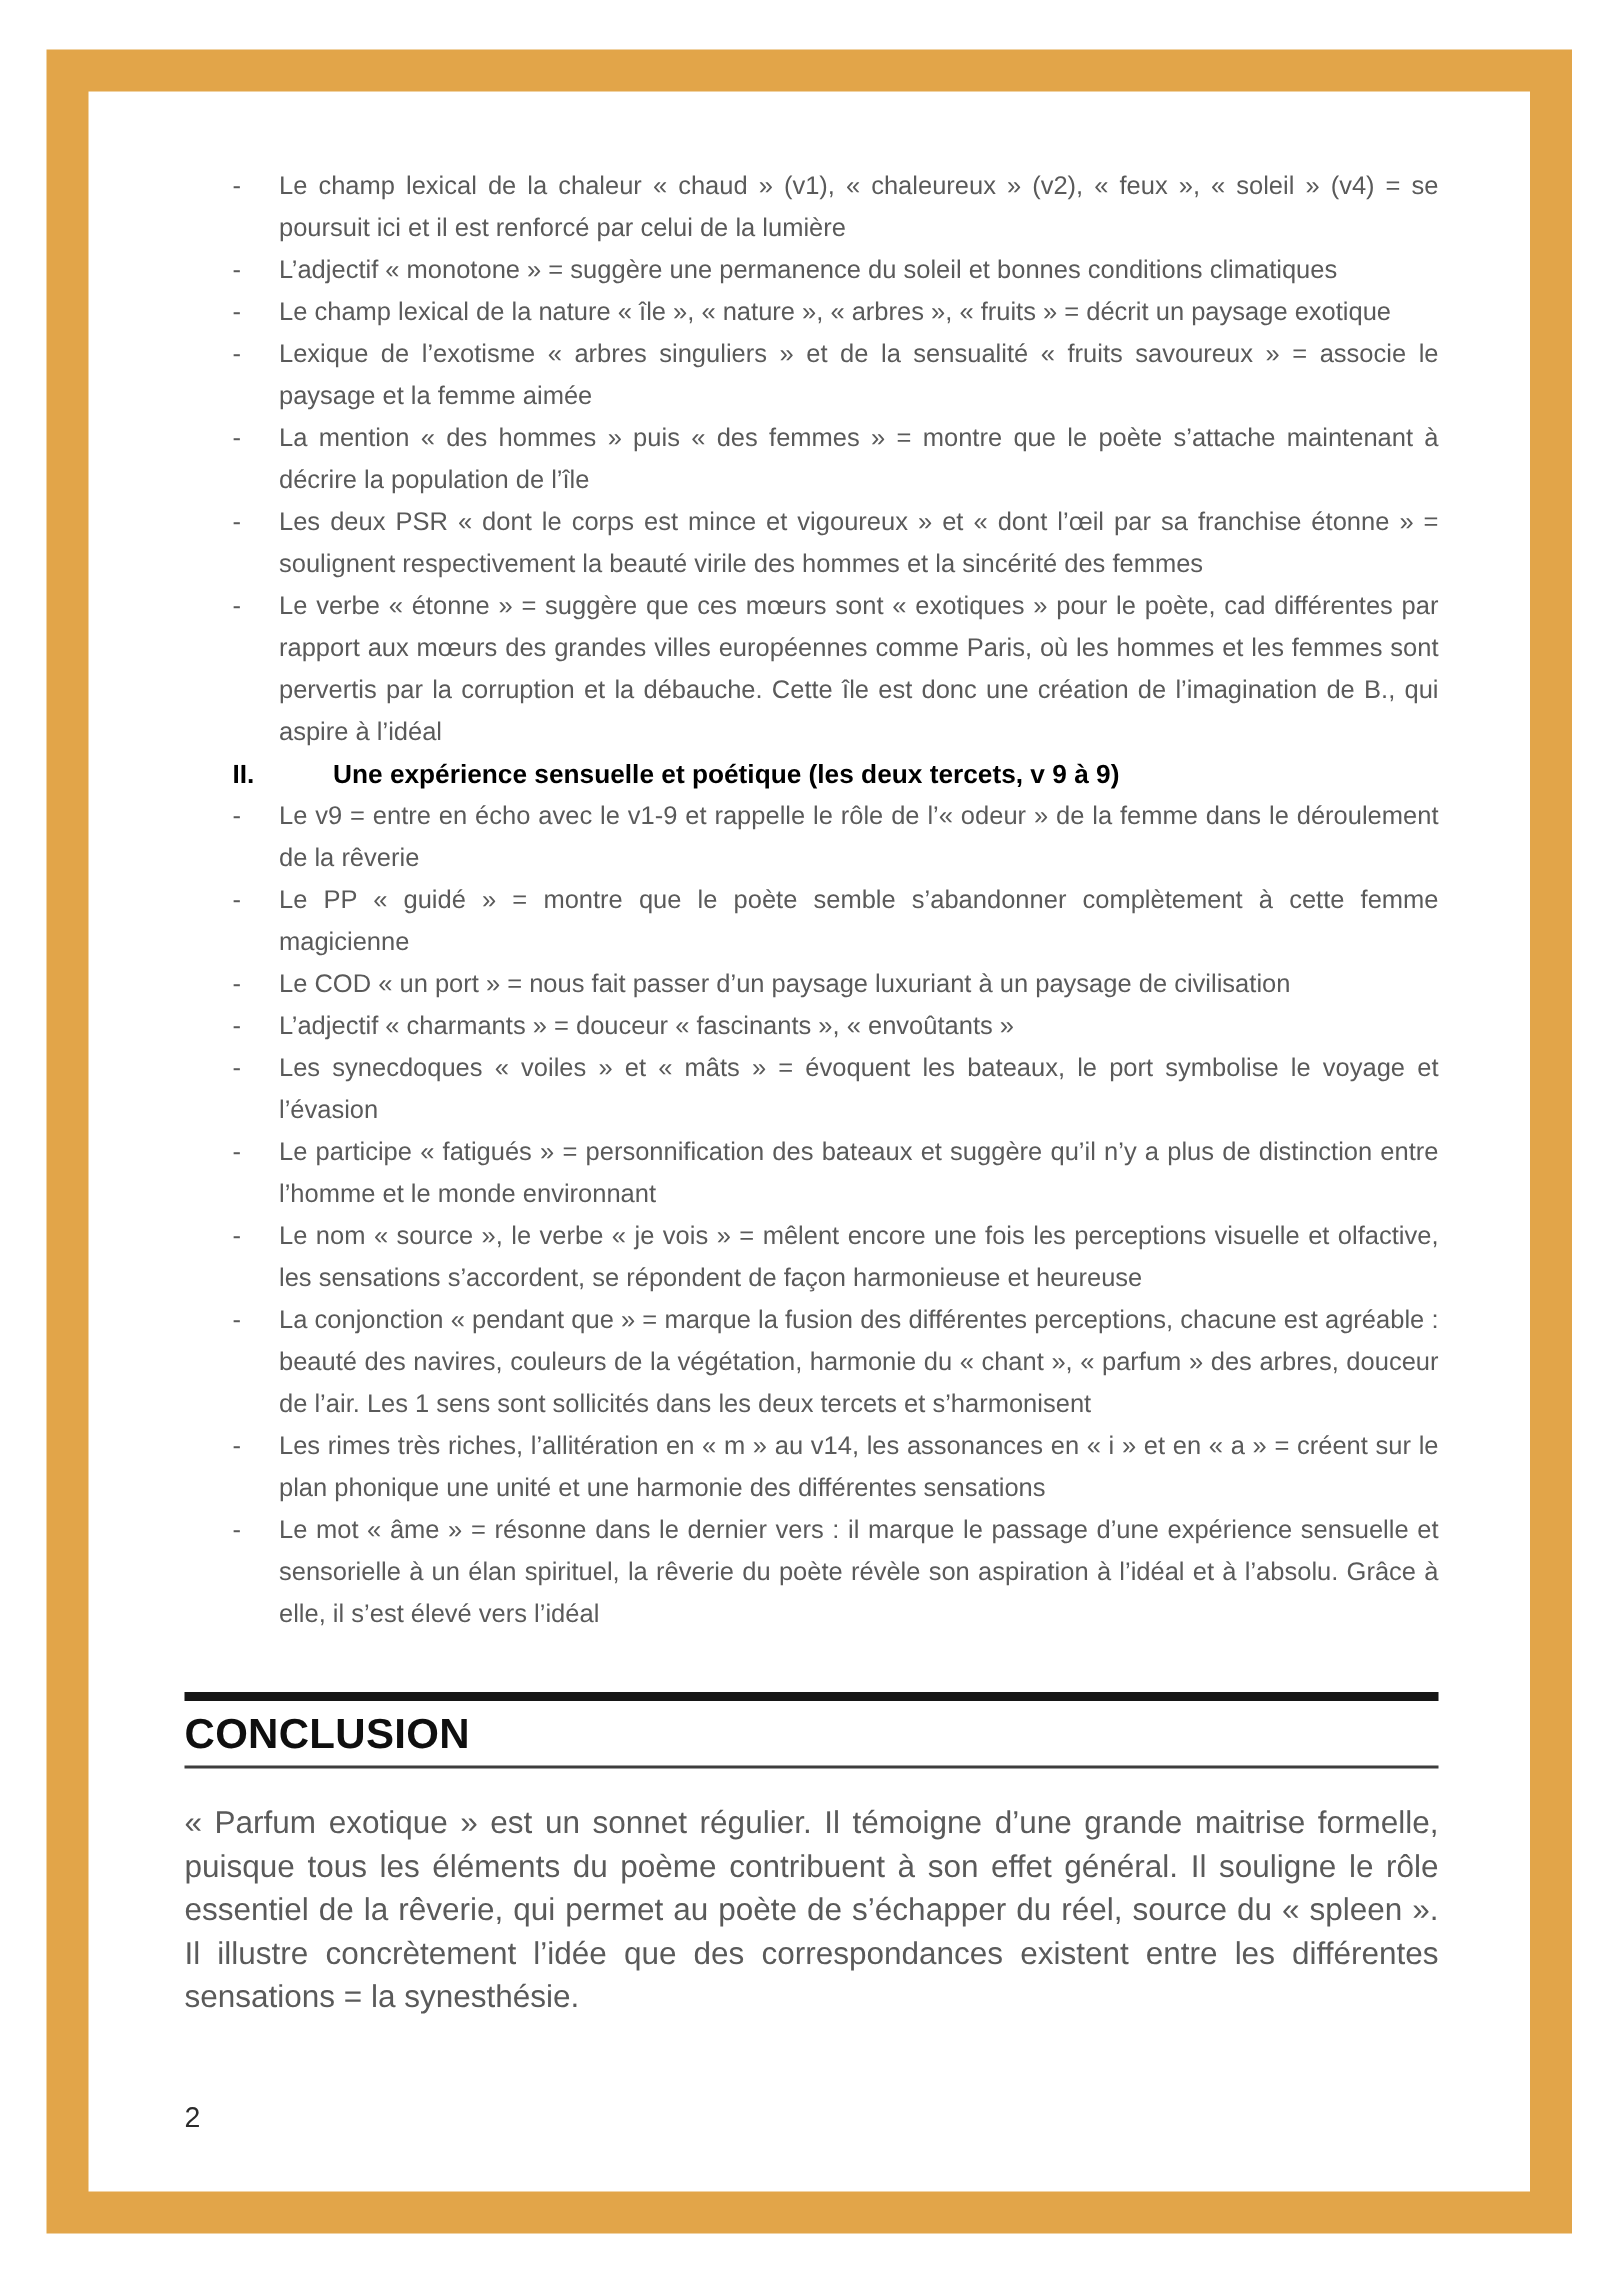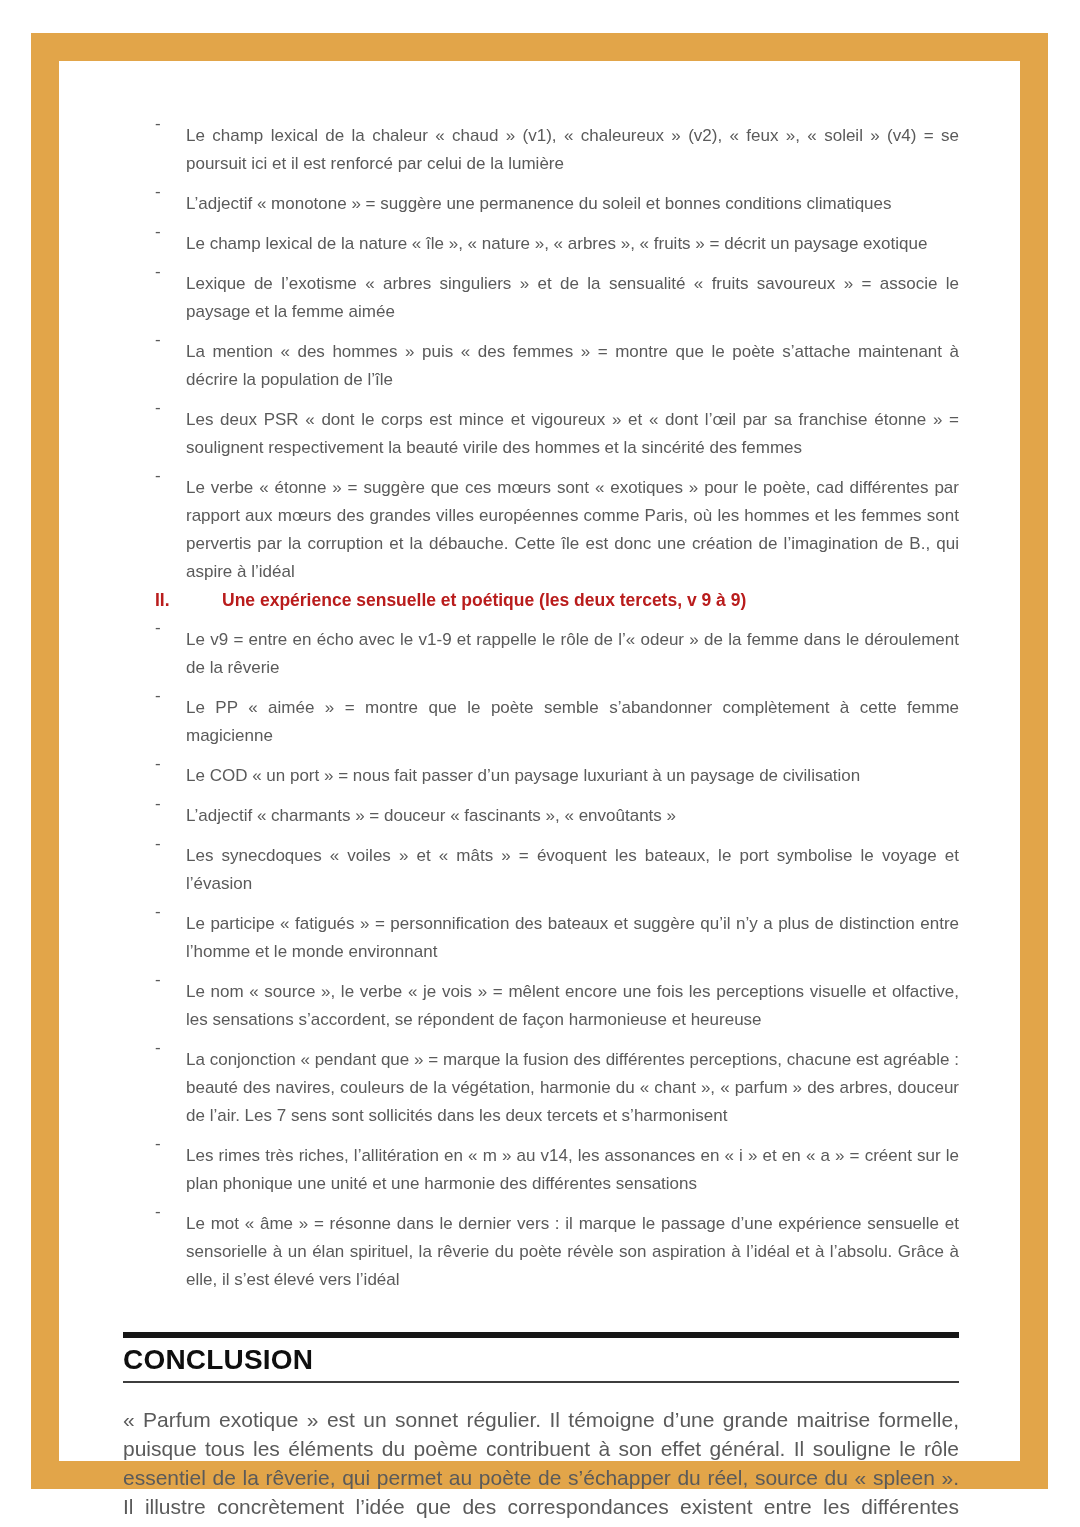--- a/index.html
+++ b/index.html
@@ -42,26 +42,25 @@
     line-height: 28px;
   }
   .dash {
     flex: 0 0 31px;
     margin-left: 32px;
     text-align: left;
   }
   .li-text {
     flex: 1;
     text-align: justify;
-    margin-top: 12px;
   }
   .h2row {
     display: flex;
     font-weight: bold;
-    color: #b91c1c;
+    color: #000000;
     font-size: 17.5px;
     line-height: 28px;
     margin-left: 32px;
   }
   .h2num {
     flex: 0 0 67px;
   }
   .h2title {
     flex: 1;
   }
@@ -138,21 +137,21 @@
     <span class="h2title">Une expérience sensuelle et poétique (les deux tercets, v 9 à 9)</span>
   </div>
 
   <ul class="blist">
     <li>
       <span class="dash">-</span>
       <span class="li-text">Le v9 = entre en écho avec le v1-9 et rappelle le rôle de l’« odeur » de la femme dans le déroulement de la rêverie</span>
     </li>
     <li>
       <span class="dash">-</span>
-      <span class="li-text">Le PP « aimée » = montre que le poète semble s’abandonner complètement à cette femme magicienne</span>
+      <span class="li-text">Le PP « guidé » = montre que le poète semble s’abandonner complètement à cette femme magicienne</span>
     </li>
     <li>
       <span class="dash">-</span>
       <span class="li-text">Le COD « un port » = nous fait passer d’un paysage luxuriant à un paysage de civilisation</span>
     </li>
     <li>
       <span class="dash">-</span>
       <span class="li-text">L’adjectif « charmants » = douceur « fascinants », « envoûtants »</span>
     </li>
     <li>
@@ -162,21 +161,21 @@
     <li>
       <span class="dash">-</span>
       <span class="li-text">Le participe « fatigués » = personnification des bateaux et suggère qu’il n’y a plus de distinction entre l’homme et le monde environnant</span>
     </li>
     <li>
       <span class="dash">-</span>
       <span class="li-text">Le nom « source », le verbe « je vois » = mêlent encore une fois les perceptions visuelle et olfactive, les sensations s’accordent, se répondent de façon harmonieuse et heureuse</span>
     </li>
     <li>
       <span class="dash">-</span>
-      <span class="li-text">La conjonction « pendant que » = marque la fusion des différentes perceptions, chacune est agréable : beauté des navires, couleurs de la végétation, harmonie du « chant », « parfum » des arbres, douceur de l’air. Les 7 sens sont sollicités dans les deux tercets et s’harmonisent</span>
+      <span class="li-text">La conjonction « pendant que » = marque la fusion des différentes perceptions, chacune est agréable : beauté des navires, couleurs de la végétation, harmonie du « chant », « parfum » des arbres, douceur de l’air. Les 1 sens sont sollicités dans les deux tercets et s’harmonisent</span>
     </li>
     <li>
       <span class="dash">-</span>
       <span class="li-text">Les rimes très riches, l’allitération en « m » au v14, les assonances en « i » et en « a » = créent sur le plan phonique une unité et une harmonie des différentes sensations</span>
     </li>
     <li>
       <span class="dash">-</span>
       <span class="li-text">Le mot « âme » = résonne dans le dernier vers : il marque le passage d’une expérience sensuelle et sensorielle à un élan spirituel, la rêverie du poète révèle son aspiration à l’idéal et à l’absolu. Grâce à elle, il s’est élevé vers l’idéal</span>
     </li>
   </ul>

